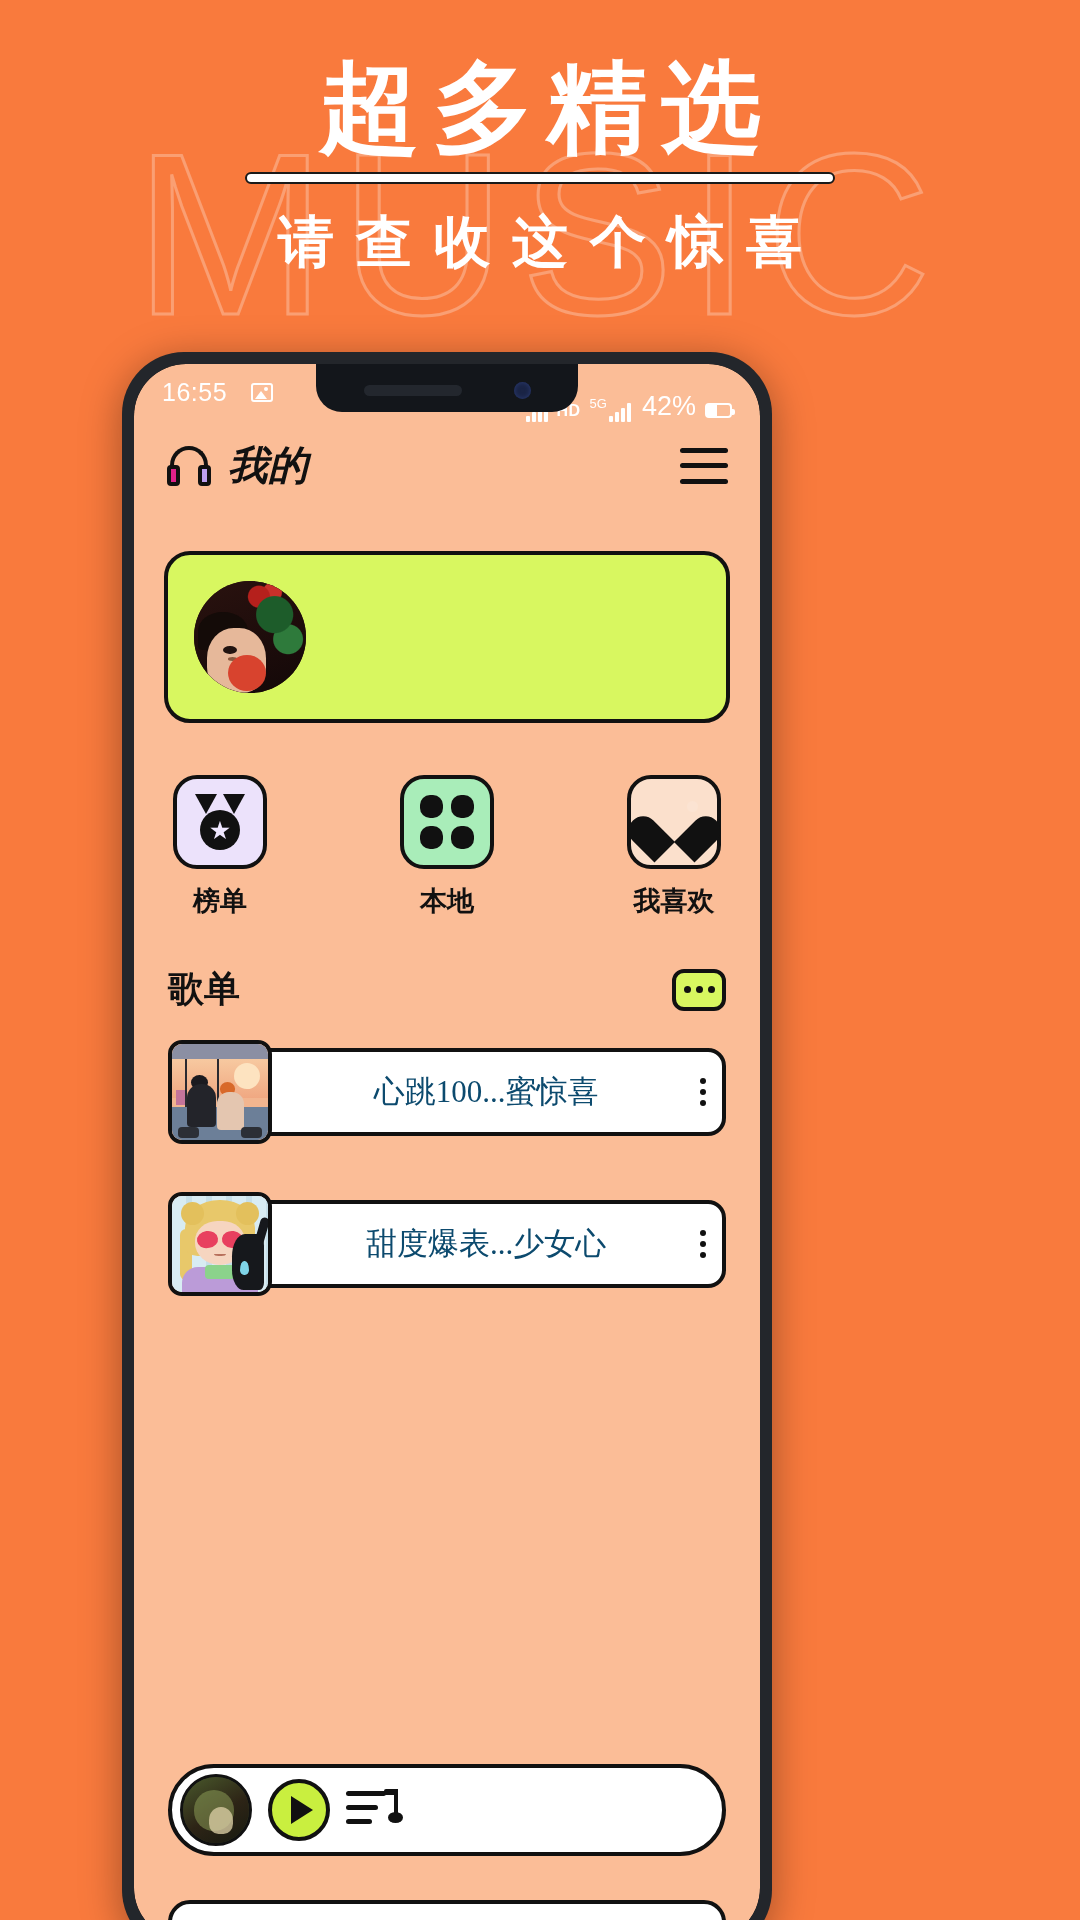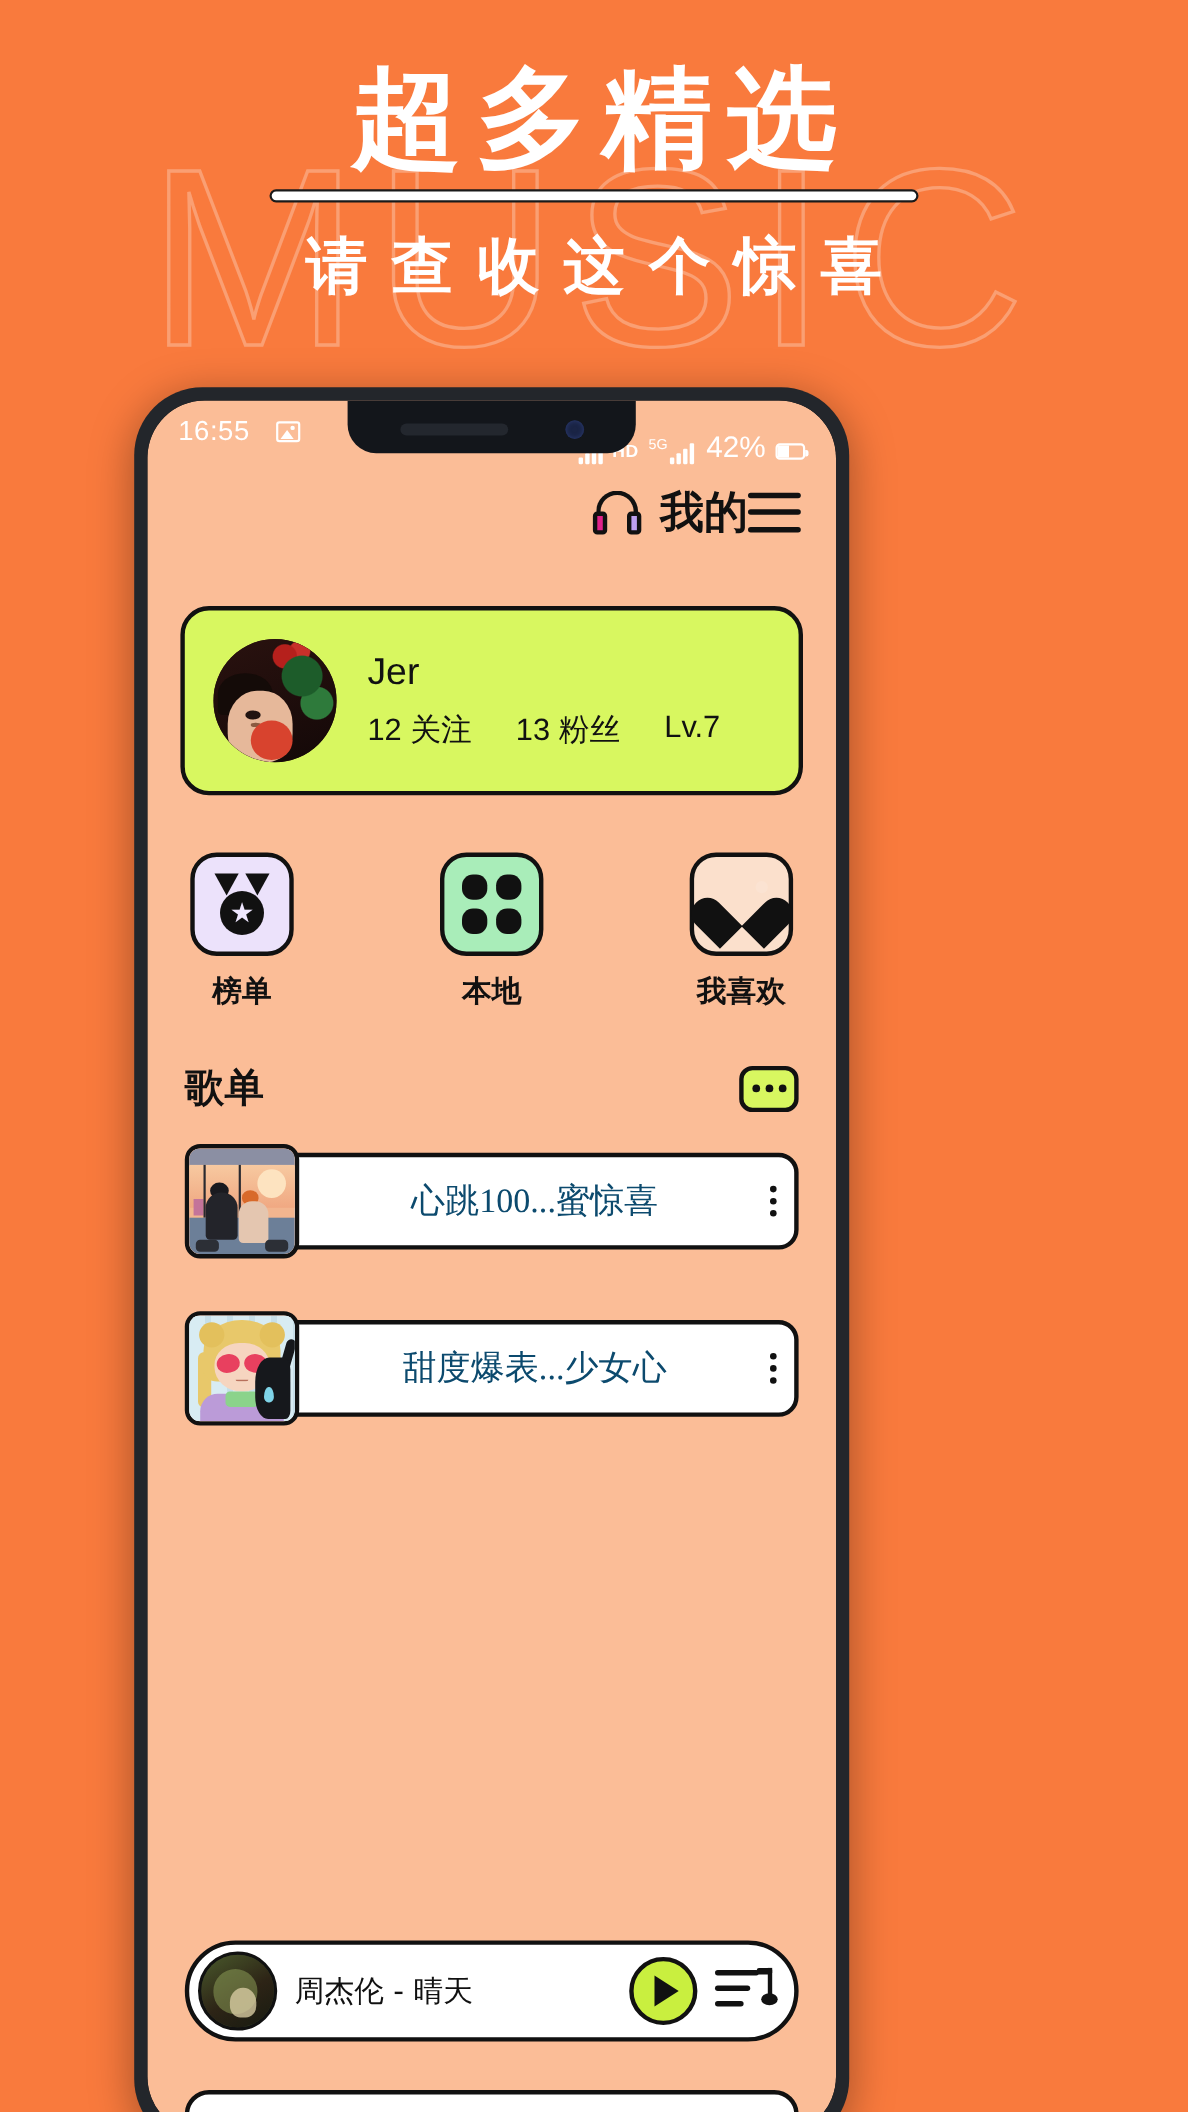--- a/index.html
+++ b/index.html
@@ -159,22 +159,23 @@
     z-index: 6;
     display:flex; align-items:center; justify-content:center; gap:52px;
   }
   .speaker { width: 98px; height: 11px; border-radius: 6px; background:#23272e; margin-top:4px;}
   .cam { width: 17px; height: 17px; border-radius: 50%; background:#1a2445; box-shadow: inset 0 0 5px #2c3c74; margin-top:4px;}
 
   
   .app-header {
     display: flex;
     align-items: center;
-    justify-content: flex-end;
+    justify-content: space-between;
     padding: 18px 32px 10px 32px;
+    font-style: italic;
   }
   .hdr-left { display:flex; align-items:center; gap: 16px; }
   .headphone { width: 46px; height: 40px; position: relative; }
   .headphone .band {
     position:absolute; left:4px; top:0; width:38px; height:26px;
     border: 4.5px solid #111; border-bottom: none;
     border-radius: 20px 20px 0 0;
   }
   .headphone .cupL, .headphone .cupR {
     position:absolute; bottom:0; width: 13px; height: 21px;
@@ -458,28 +459,20 @@
     </div>
 
     <div class="profile-card">
       <div class="avatar">
         <span class="a1"></span>
             <span class="hair"></span>
             <span class="face"></span>
         <span class="eye"></span>
             <span class="brow"></span>
             <span class="apple"></span>
-      </div>
-      <div class="p-info">
-        <div class="p-name">Jer</div>
-        <div class="p-stats">
-          <span>12 关注</span>
-          <span>13 粉丝</span>
-          <span>Lv.7</span>
-        </div>
       </div>
     </div>
 
     <div class="quick-row">
       <div class="quick">
         <div class="q-tile" style="background:#ece2fb">
           <span class="medal">
             <span class="ribbon-l"></span>
                 <span class="ribbon-r"></span>
             <span class="disc">
@@ -580,21 +573,20 @@
             <i></i>
           </div>
     </div>
 
     <div class="mini-player">
       <div class="mp-cover">
         <span class="c1"></span>
             <span class="c2"></span>
             <span class="c3"></span>
       </div>
-      <div class="mp-title">周杰伦 - 晴天</div>
       <div class="mp-play">
             <span class="tri"></span>
           </div>
       <div class="mp-queue">
         <i></i>
             <i></i>
             <i></i>
         <span class="note">
               <span class="stem"></span>
               <span class="head"></span>

